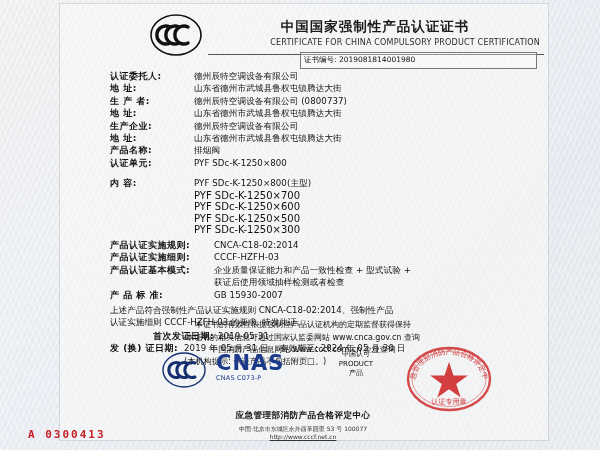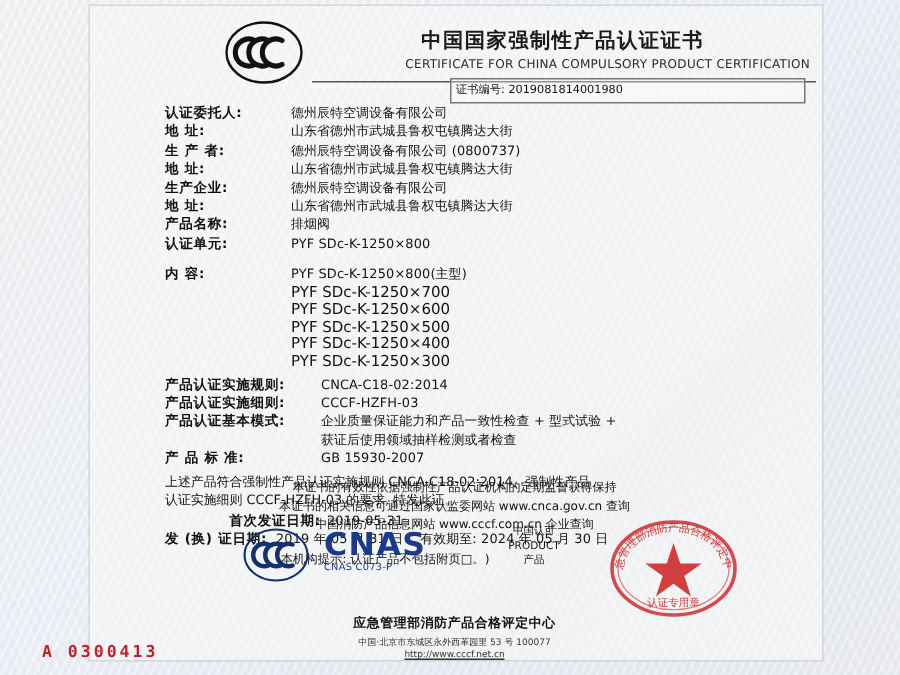--- a/index.html
+++ b/index.html
@@ -157,21 +157,20 @@
         <div class="val">PYF SDc-K-1250×800</div>
       </div>
 
     <div class="row block">
       <div class="lbl">内      容:</div>
       <div class="val">PYF SDc-K-1250×800(主型)</div>
     </div>
     <div class="sub">PYF SDc-K-1250×700</div>
     <div class="sub">PYF SDc-K-1250×600</div>
     <div class="sub">PYF SDc-K-1250×500</div>
-    <div class="sub">PYF SDc-K-1250×400</div>
     <div class="sub">PYF SDc-K-1250×300</div>
 
     <div class="gap"></div>
 
     <div class="row">
         <div class="lbl" style="width:104px;flex:0 0 104px">产品认证实施规则:</div>
         <div class="val">CNCA-C18-02:2014</div>
       </div>
     <div class="row">
         <div class="lbl" style="width:104px;flex:0 0 104px">产品认证实施细则:</div>

